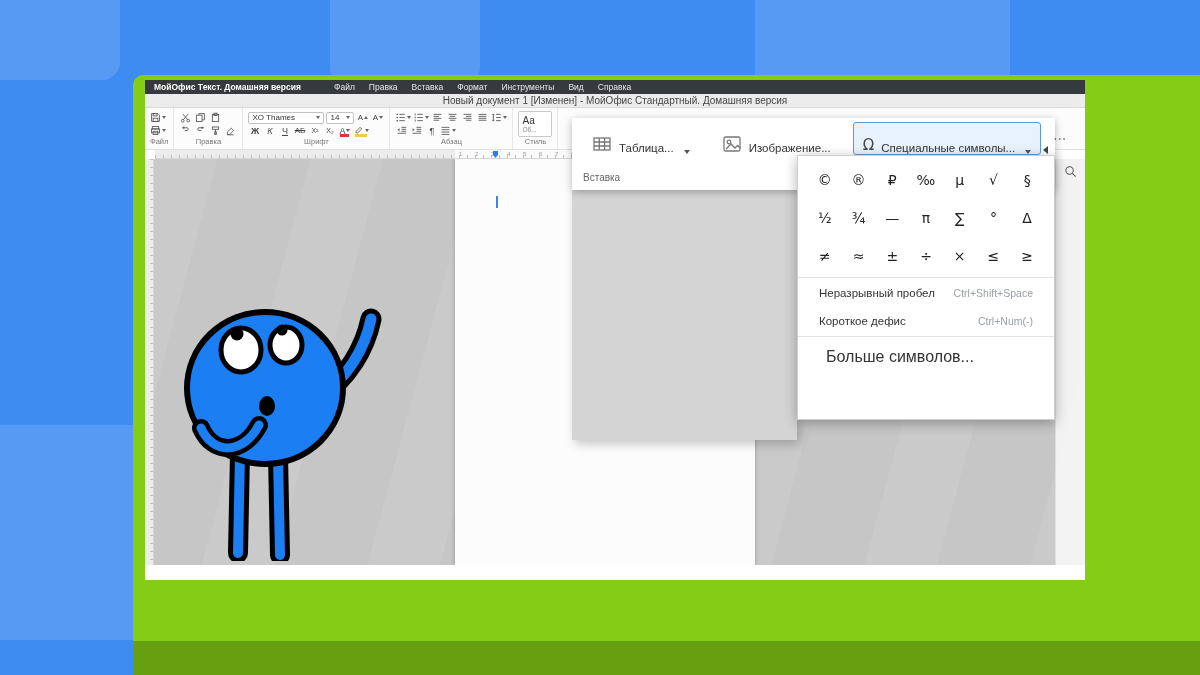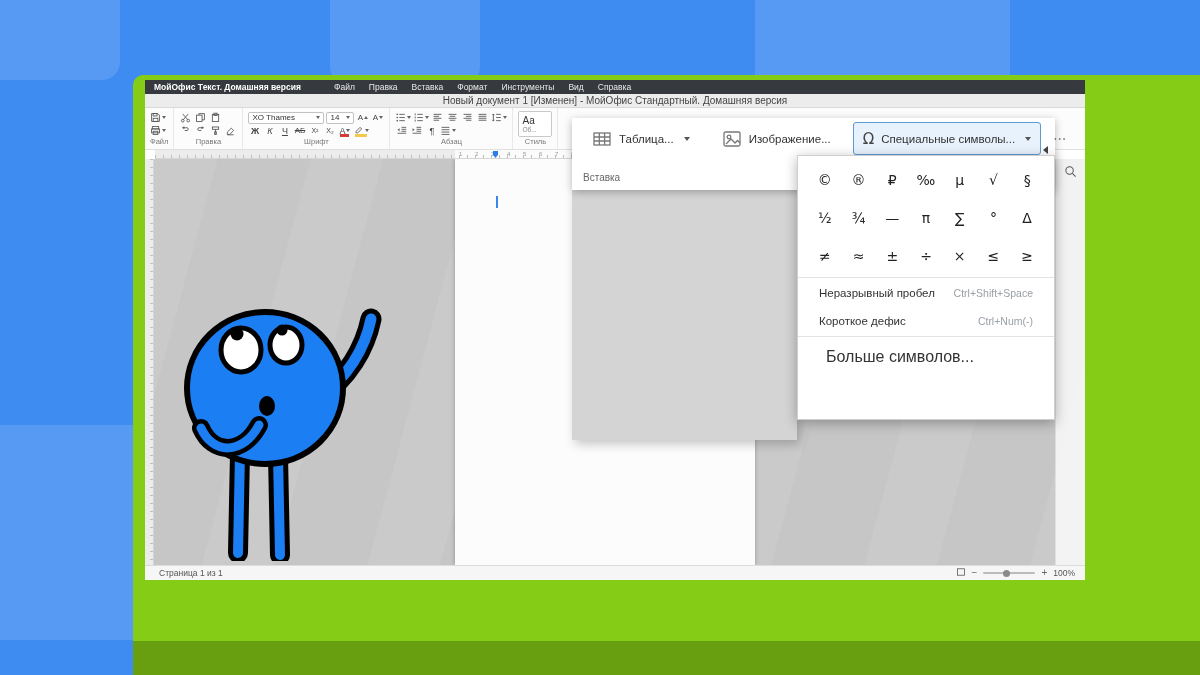--- a/index.html
+++ b/index.html
@@ -92,21 +92,21 @@
   .sb-left { padding-left:14px; }
   .sb-right { margin-left:auto; display:flex; align-items:center; gap:6px; padding-right:10px; }
   .zoom-track { position:relative; width:52px; height:2px; background:#bbb; border-radius:1px; }
   .zoom-thumb { position:absolute; left:20px; top:-2.5px; width:7px; height:7px; border-radius:50%; background:#8a8a8a; }
   .zbtn { font-size:10px; color:#666; line-height:10px; }
 
   
   .insert-panel { position:absolute; left:427px; top:38px; width:483px; height:72px; background:#fff;
                   box-shadow:0 2px 8px rgba(0,0,0,.28); z-index:40; }
   .ip-buttons { display:flex; align-items:center; gap:12px; padding:4px 10px 0; }
-  .ip-btn { display:flex; align-items:center; gap:7px; height:33px; padding:0 9px;
+  .ip-btn { display:flex; align-items:flex-end; gap:7px; height:33px; padding:0 9px;
             border:1px solid transparent; border-radius:3px; font-size:11.5px; color:#333; white-space:nowrap; }
   .ip-btn.active { background:#e8f2fd; border-color:#5b9bd5; }
   .ip-caret { width:0;height:0;border-left:3.5px solid transparent;border-right:3.5px solid transparent;
               border-top:4.5px solid #555; margin-left:3px; }
   svg.big { width:20px; height:20px; }
   svg.big path, svg.big rect, svg.big circle, svg.big line { stroke:#777; stroke-width:1.3; fill:none; }
   .omega { font-size:15px; color:#444; font-family:"DejaVu Sans",sans-serif; }
   .ip-more { width:22px; height:22px; display:flex; align-items:center; justify-content:center;
              font-size:13px; color:#555; }
   .collapse-tri { position:absolute; right:7px; top:28px; width:0; height:0;
@@ -371,36 +371,20 @@
         <div class="rrail">
           <span class="search">
             <svg class="ic" viewBox="0 0 14 14" style="width:13px;height:13px;">
                 <circle cx="6" cy="6" r="4"></circle>
                 <path d="M9 9l3.5 3.5"></path>
               </svg>
           </span>
         </div>
       </div>
 
-      <div class="statusbar">
-        <span class="sb-left">Страница 1 из 1</span>
-        <span class="sb-right">
-          <span>
-            <svg class="ic" viewBox="0 0 14 14" style="width:10px;height:10px;">
-                <rect x="2" y="2.5" width="10" height="9"></rect>
-              </svg>
-          </span>
-          <span class="zbtn">−</span>
-          <span class="zoom-track">
-              <span class="zoom-thumb"></span>
-            </span>
-          <span class="zbtn">+</span>
-          <span>100%</span>
-        </span>
-      </div>
 
       <div class="insert-panel">
         <div class="ip-buttons">
           <span class="ip-btn">
             <svg class="big" viewBox="0 0 20 20">
                 <rect x="2" y="4" width="16" height="12"></rect>
                 <path d="M2 8h16M2 12h16M7.3 4v12M12.6 4v12"></path>
               </svg>
             <span>Таблица...</span>
             <i class="ip-caret"></i>

